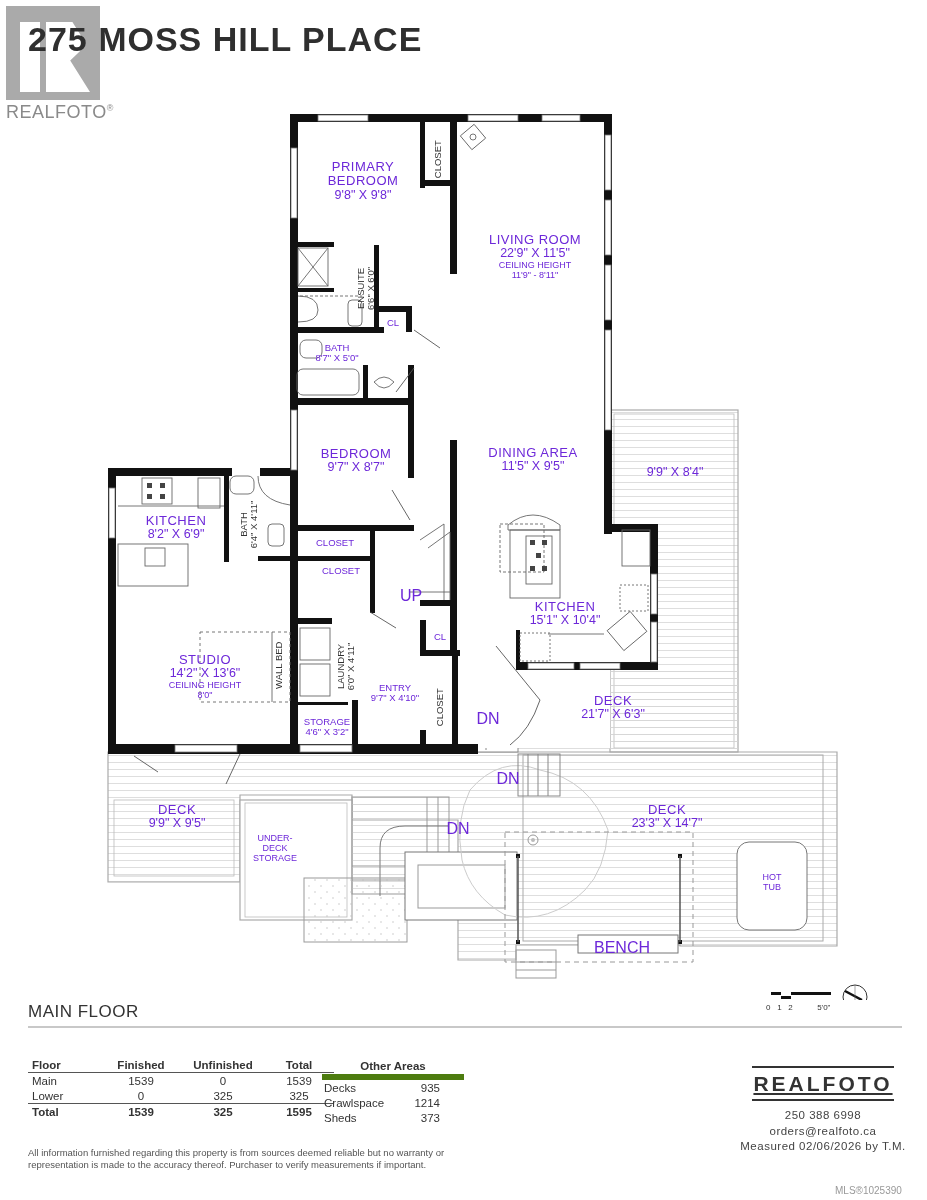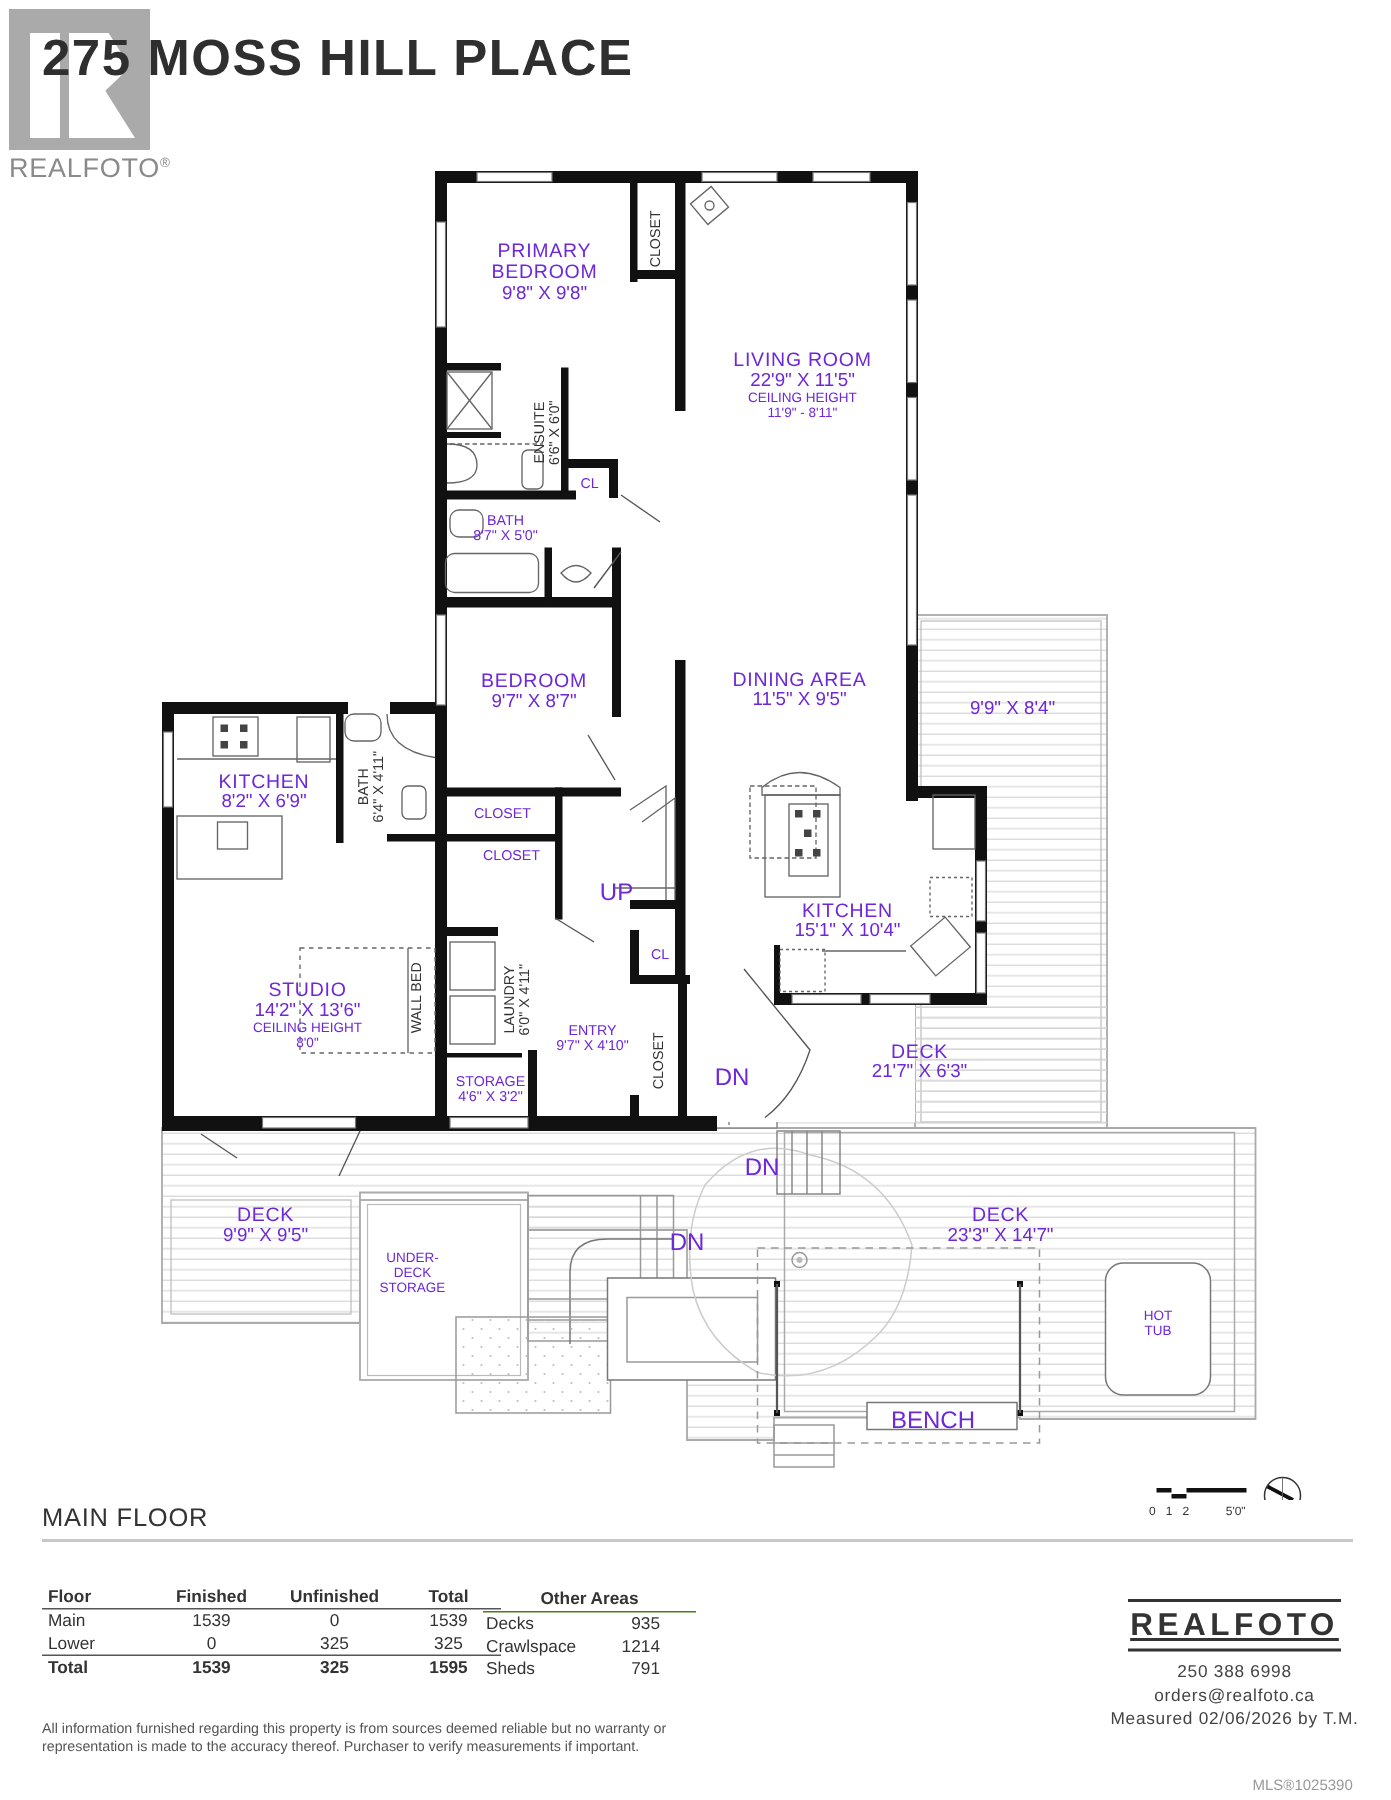--- a/index.html
+++ b/index.html
@@ -21,21 +21,21 @@
   .floor-title { left:28px; top:1002px; font-size:17px; color:#333; letter-spacing:0.5px; }
   .divider { left:28px; top:1026px; width:874px; height:2px; background:#c8c8c8; }
   table.area { position:absolute; left:28px; top:1057px; border-collapse:collapse; font-size:11.5px; color:#333; }
   table.area th { font-weight:700; text-align:center; padding:0 4px; height:15px; }
   table.area td { text-align:center; padding:0 4px; height:15px; }
   table.area th:first-child, table.area td:first-child { text-align:left; }
   table.area tr.hdr th { border-bottom:1px solid #555; }
   table.area tr.lower td { border-bottom:1px solid #555; }
   table.area tr.total td { font-weight:700; }
   table.other { position:absolute; left:322px; top:1057px; border-collapse:collapse; font-size:11.5px; color:#333; }
-  table.other th { font-weight:700; text-align:center; height:15px; border-bottom:1px solid #4d7c0f; }
+  table.other th { font-weight:700; text-align:center; height:15px; border-bottom:6px solid #4d7c0f; }
   table.other td { height:15px; padding:0 2px;margin-left:36px; }
   table.other td.v { text-align:right; padding-right:24px; }
   .disclaimer { left:28px; top:1147px; width:440px; font-size:9.5px; line-height:1.25; color:#555; }
   .brand { left:752px; top:1066px; width:142px; text-align:center; }
   .brand .line { height:2px; background:#333; }
   .brand .name { font-size:21px; font-weight:700; letter-spacing:3px; color:#333; padding:4px 0 3px;text-decoration:underline; }
   .contact { left:720px; top:1108px; width:206px; text-align:center; font-size:11.5px; color:#444; line-height:1.35; letter-spacing:0.5px; }
   .mls { left:835px; top:1185px; font-size:10px; color:#999; }
   .scale-lbls { left:766px; top:1003px; font-size:8px; color:#333; }
 </style>
@@ -416,21 +416,21 @@
   <tr>
     <td style="width:84px">Decks</td>
     <td class="v">935</td>
   </tr>
   <tr>
     <td>Crawlspace</td>
     <td class="v">1214</td>
   </tr>
   <tr>
     <td>Sheds</td>
-    <td class="v">791</td>
+    <td class="v">373</td>
   </tr>
 </tbody>
   </table>
 
 <div class="abs disclaimer">All information furnished regarding this property is from sources deemed reliable but no warranty or representation is made to the accuracy thereof. Purchaser to verify measurements if important.</div>
 
 <div class="abs brand">
   <div class="line"></div>
   <div class="name">REALFOTO</div>
   <div class="line"></div>

